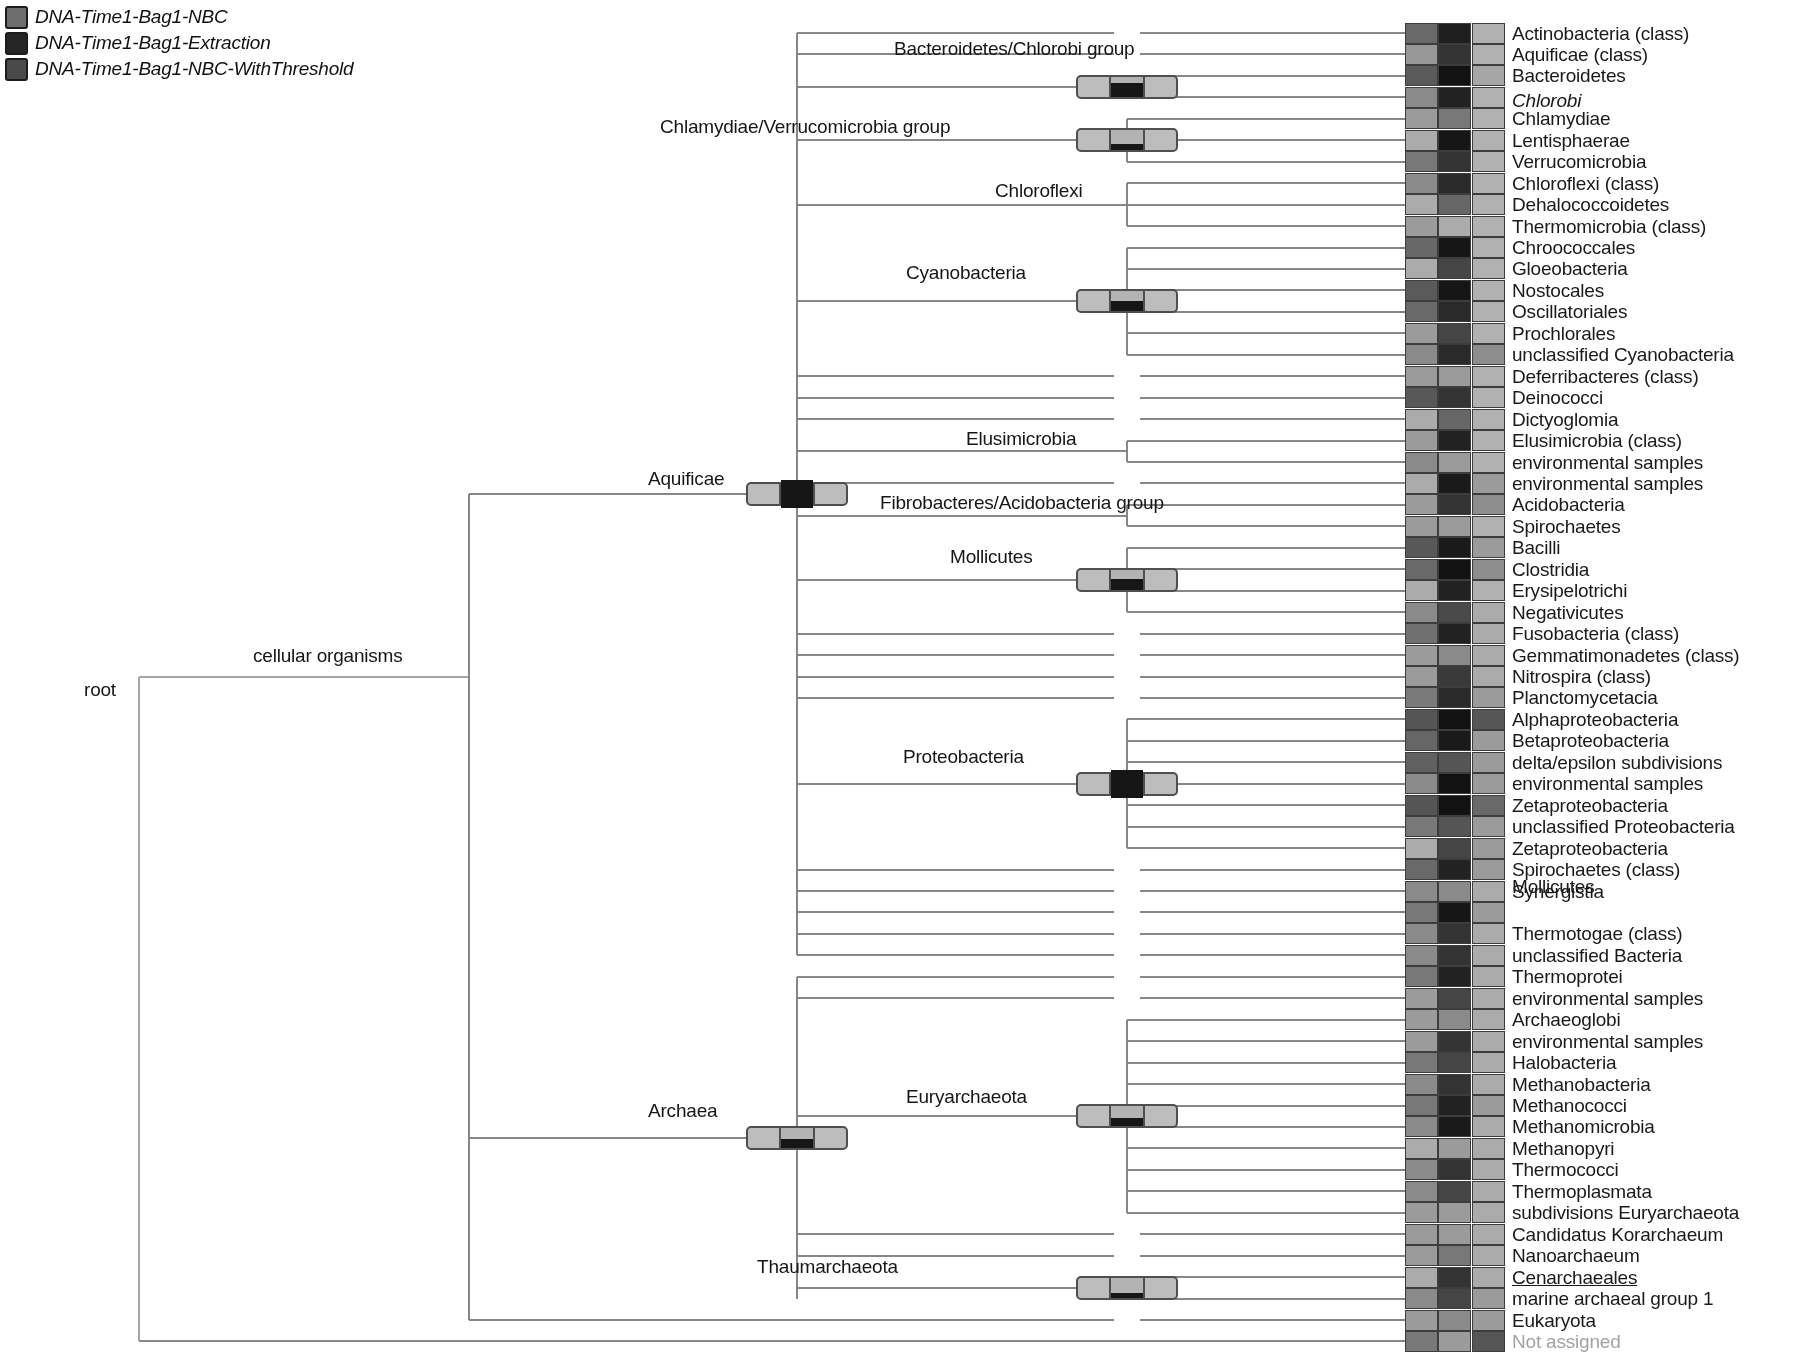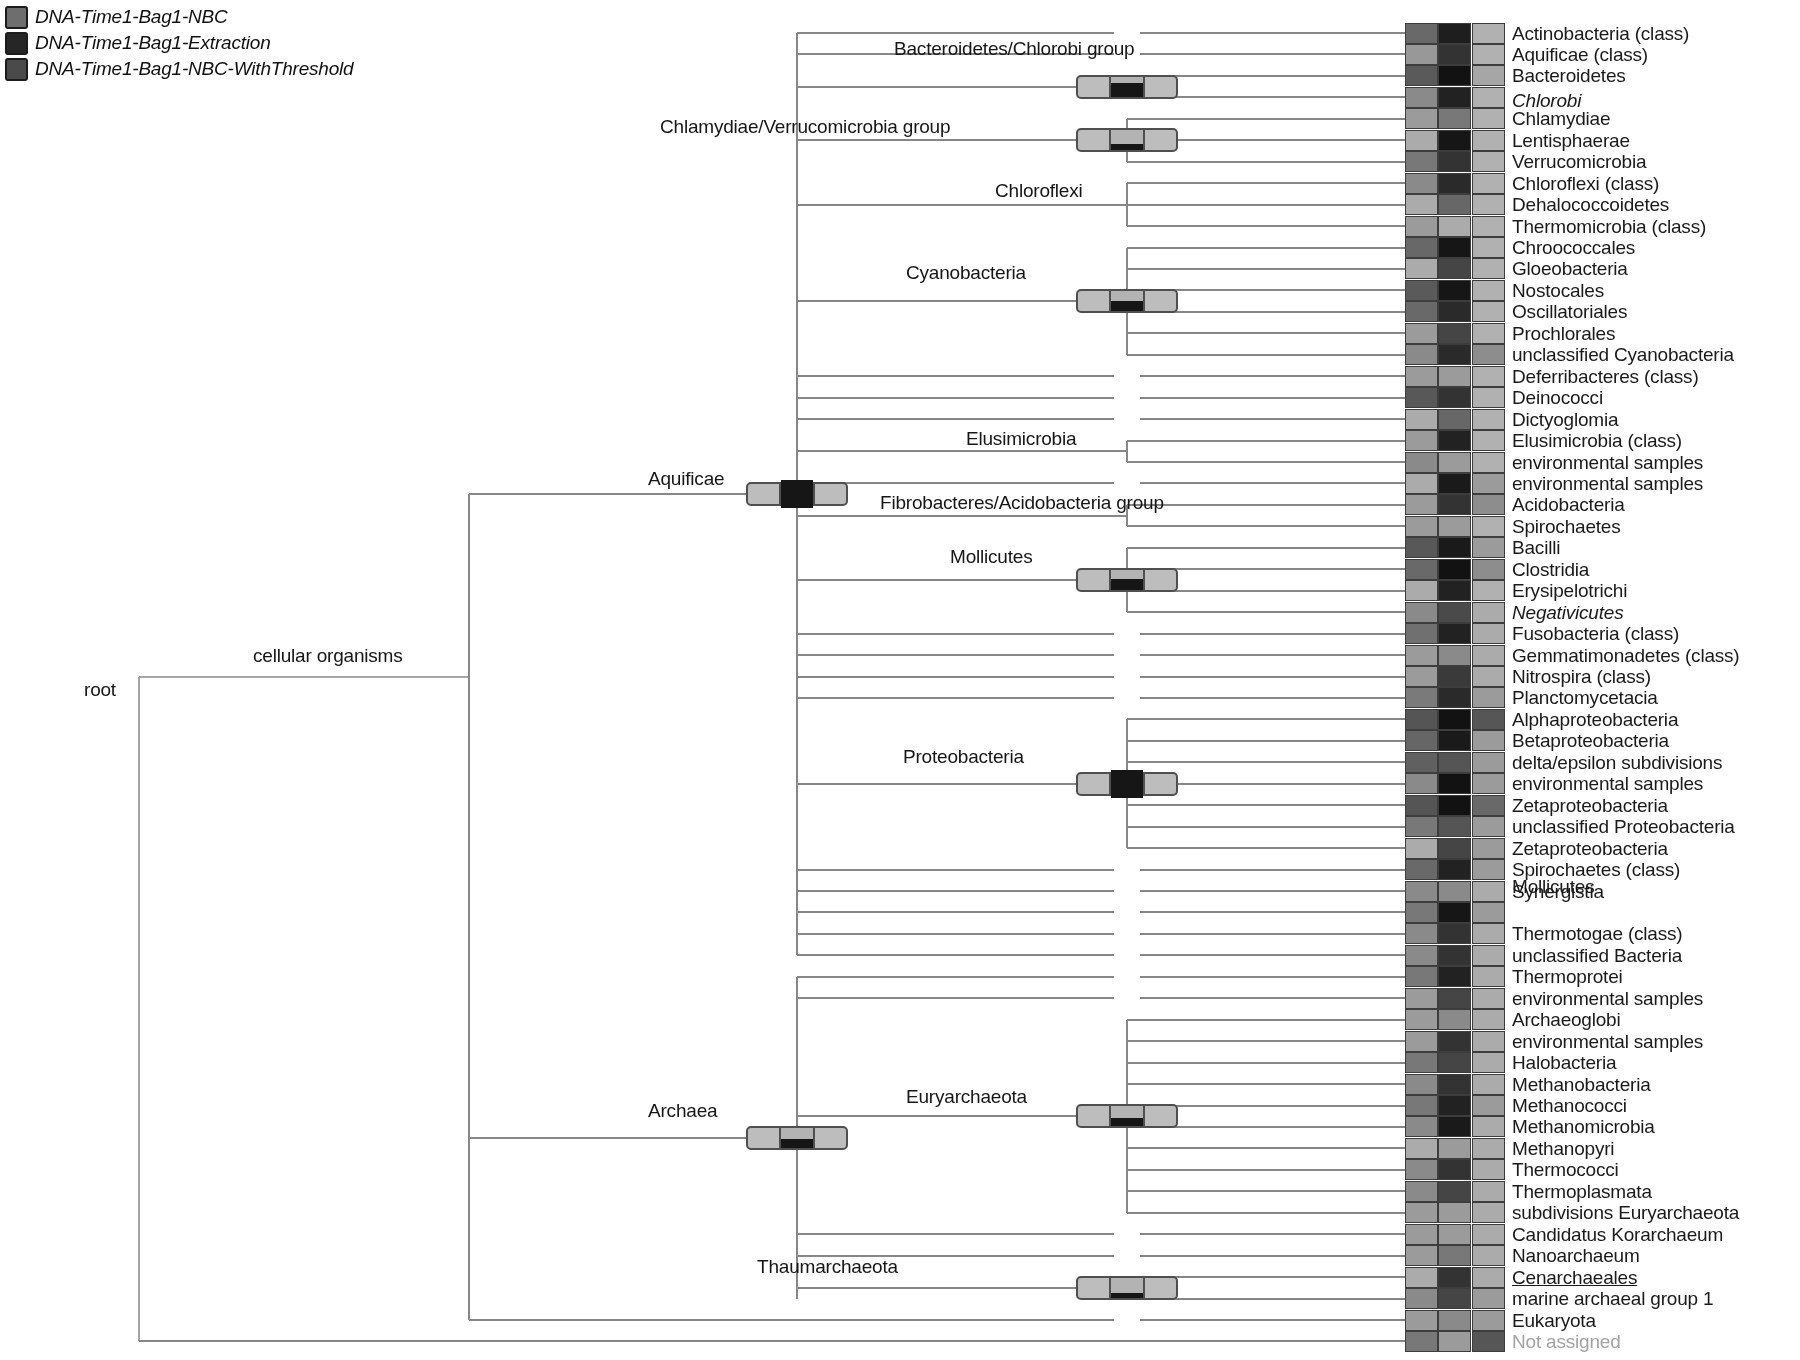--- a/index.html
+++ b/index.html
@@ -422,21 +422,21 @@
       <div class="leaf-label" style="top: 387.15px;">Deinococci</div>
       <div class="leaf-label" style="top: 408.6px;">Dictyoglomia</div>
       <div class="leaf-label" style="top: 430.05px;">Elusimicrobia (class)</div>
       <div class="leaf-label" style="top: 451.5px;">environmental samples</div>
       <div class="leaf-label" style="top: 472.95px;">environmental samples</div>
       <div class="leaf-label" style="top: 494.4px;">Acidobacteria</div>
       <div class="leaf-label" style="top: 515.85px;">Spirochaetes</div>
       <div class="leaf-label" style="top: 537.3px;">Bacilli</div>
       <div class="leaf-label" style="top: 558.75px;">Clostridia</div>
       <div class="leaf-label" style="top: 580.2px;">Erysipelotrichi</div>
-      <div class="leaf-label" style="top: 601.65px; font-style: italic;">Negativicutes</div>
+      <div class="leaf-label" style="top: 601.65px;">Negativicutes</div>
       <div class="leaf-label" style="top: 623.1px;">Fusobacteria (class)</div>
       <div class="leaf-label" style="top: 644.55px;">Gemmatimonadetes (class)</div>
       <div class="leaf-label" style="top: 666px;">Nitrospira (class)</div>
       <div class="leaf-label" style="top: 687.45px;">Planctomycetacia</div>
       <div class="leaf-label" style="top: 708.9px;">Alphaproteobacteria</div>
       <div class="leaf-label" style="top: 730.35px;">Betaproteobacteria</div>
       <div class="leaf-label" style="top: 751.8px;">delta/epsilon subdivisions</div>
       <div class="leaf-label" style="top: 773.25px;">environmental samples</div>
       <div class="leaf-label" style="top: 794.7px;">Zetaproteobacteria</div>
       <div class="leaf-label" style="top: 816.15px;">unclassified Proteobacteria</div>

